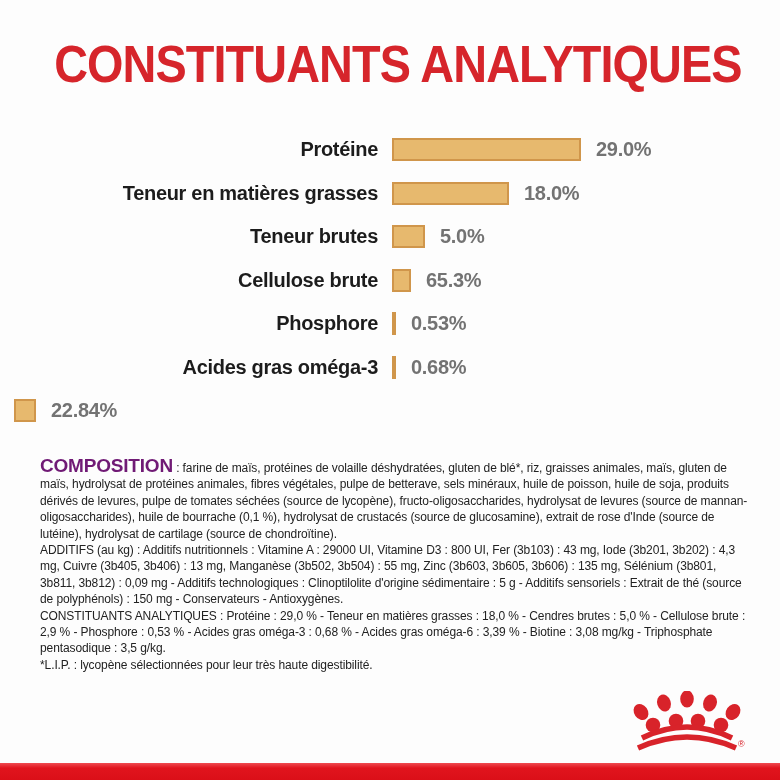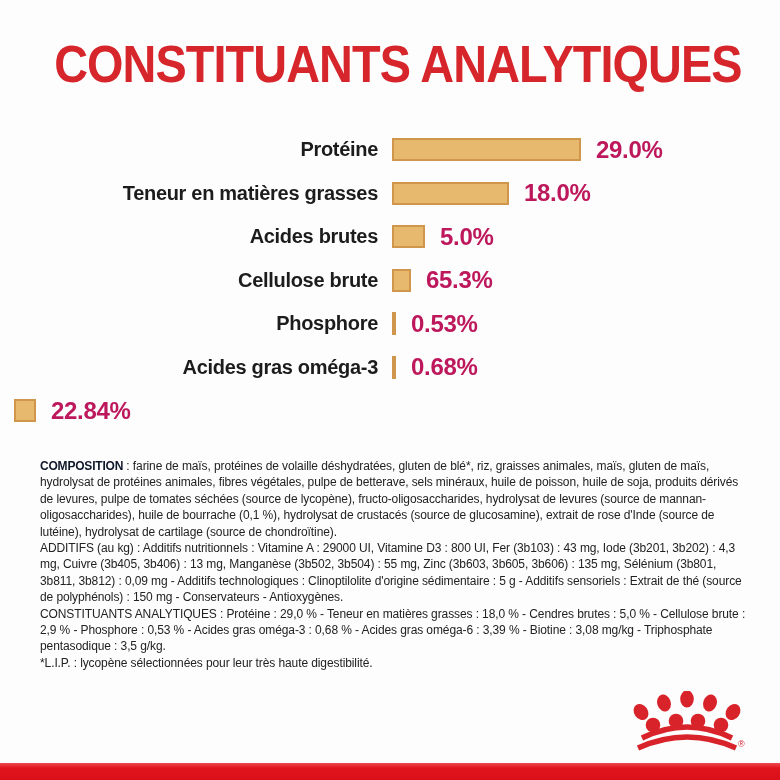--- a/index.html
+++ b/index.html
@@ -11,26 +11,26 @@
   .title{display:inline-block;margin:0;font-size:52px;font-weight:bold;letter-spacing:-1px;
          white-space:nowrap;transform:scaleX(0.90);transform-origin:50% 50%;color:#d6252b;}
 
   
   .chart{position:absolute;top:128px;left:0;width:780px;}
   .crow{display:flex;align-items:center;height:43.5px;}
   .clabel{width:378px;text-align:right;font-weight:bold;font-size:20px;letter-spacing:-0.3px;
           color:#1c1c1c;white-space:nowrap;}
   .cbar{height:23px;background:#e7b96e;border:2px solid #d0964b;margin-left:14px;
         box-sizing:border-box;flex:none;}
-  .cval{margin-left:15px;font-weight:bold;font-size:24px;letter-spacing:-0.3px;color:#be185d;}
+  .cval{margin-left:15px;font-weight:bold;font-size:20px;letter-spacing:-0.3px;color:#737373;}
 
   
   .legal{position:absolute;top:458px;left:40px;width:708px;color:#222222;}
   .legal p{margin:0;font-size:12px;line-height:16.4px;letter-spacing:-0.1px;}
-  .legal .comp-head{font-size:12px;font-weight:bold;letter-spacing:-0.2px;color:#0f172a;}
+  .legal .comp-head{font-size:19px;font-weight:bold;letter-spacing:-0.2px;color:#701a75;}
 
   
   .crown{position:absolute;left:627px;top:691px;width:120px;height:64px;}
 
   
   .redbar{position:absolute;left:0;bottom:0;width:780px;height:17px;
           background:linear-gradient(#ef4a50 0%, #e1141d 30%, #db0f18 100%);}
 </style>
 </head>
 <body>
@@ -46,21 +46,21 @@
         <div class="clabel">Protéine</div>
         <div class="cbar" style="width: 189px; background: rgb(231, 185, 110); border-color: rgb(208, 150, 75);"></div>
         <div class="cval">29.0%</div>
       </div>
       <div class="crow">
         <div class="clabel">Teneur en matières grasses</div>
         <div class="cbar" style="width: 117px; background: rgb(231, 185, 110); border-color: rgb(208, 150, 75);"></div>
         <div class="cval">18.0%</div>
       </div>
       <div class="crow">
-        <div class="clabel">Acides brutes</div>
+        <div class="clabel">Teneur brutes</div>
         <div class="cbar" style="width: 33px; background: rgb(231, 185, 110); border-color: rgb(208, 150, 75);"></div>
         <div class="cval">5.0%</div>
       </div>
       <div class="crow">
         <div class="clabel">Cellulose brute</div>
         <div class="cbar" style="width: 19px; background: rgb(231, 185, 110); border-color: rgb(208, 150, 75);"></div>
         <div class="cval">65.3%</div>
       </div>
       <div class="crow">
         <div class="clabel">Phosphore</div>

